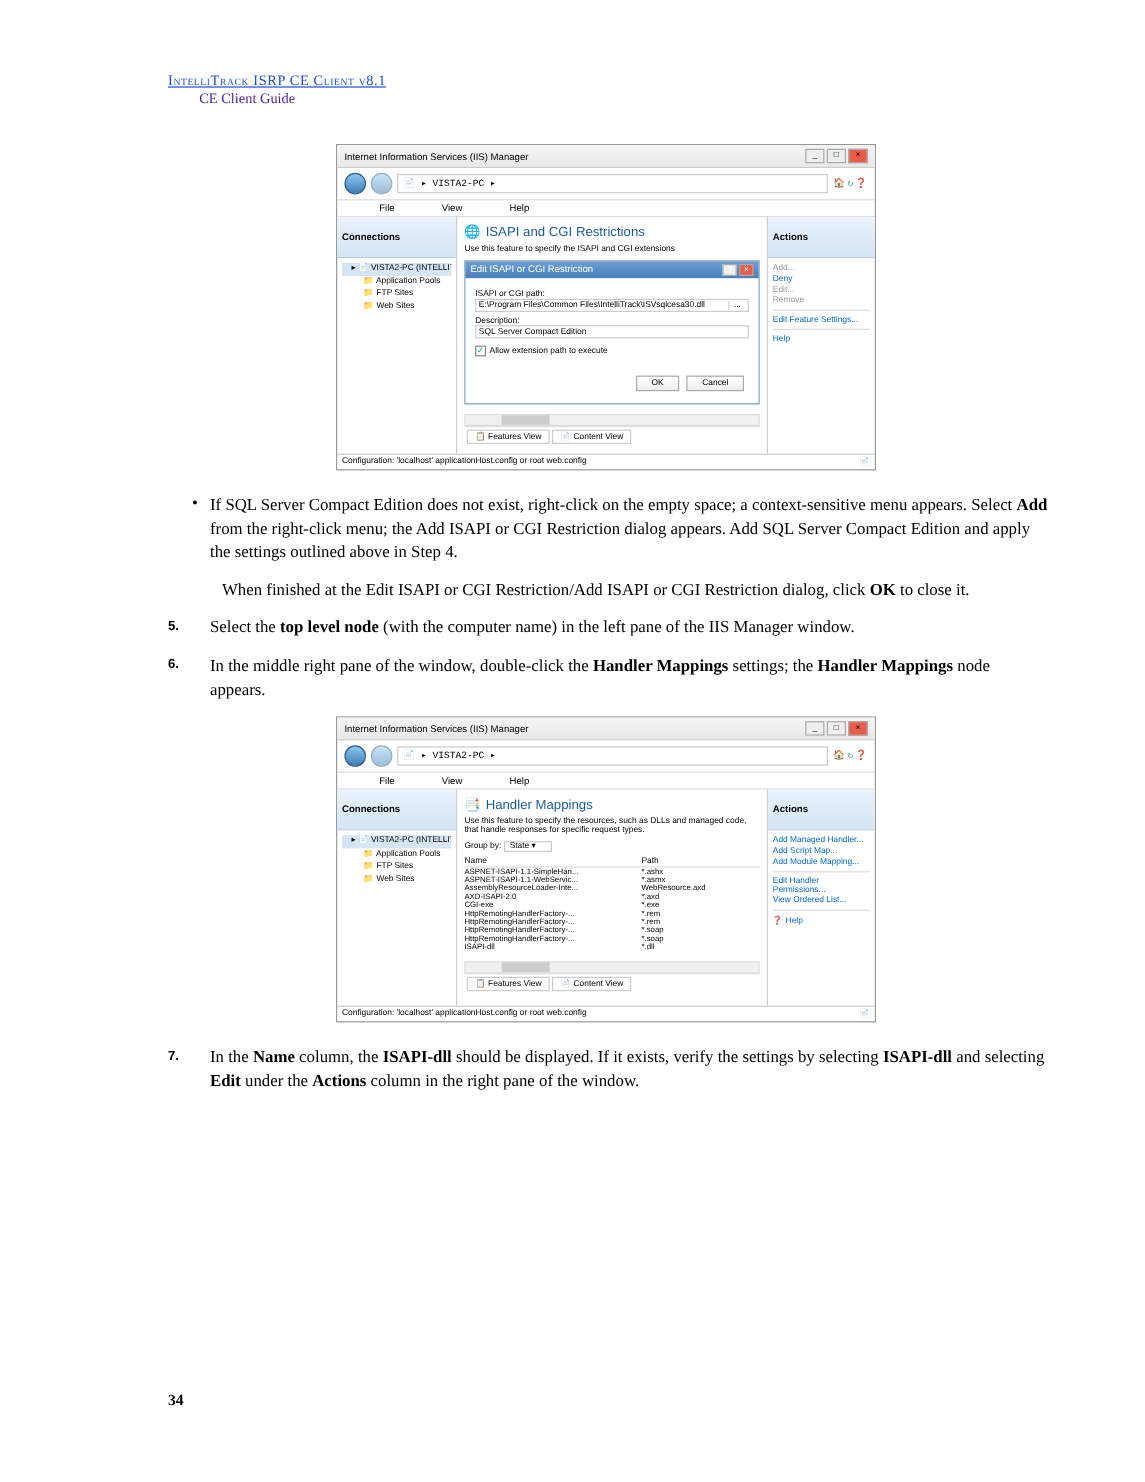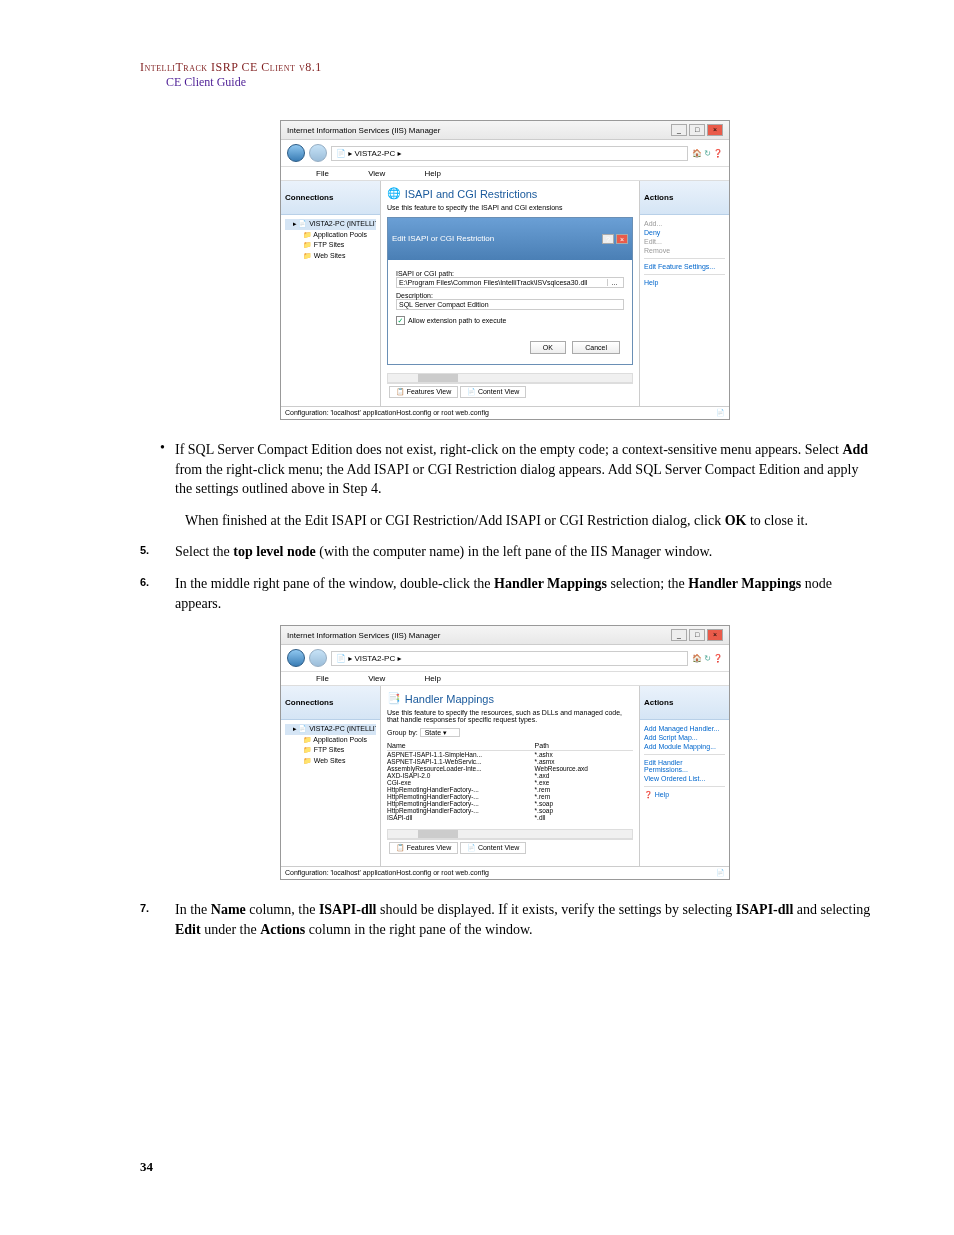--- a/index.html
+++ b/index.html
@@ -9,21 +9,22 @@
       width: 954px;
       height: 1235px;
       position: relative;
       padding: 60px 80px 40px 140px;
       color: #000;
     }
     .header-title {
       font-size: 12px;
       font-variant: small-caps;
       letter-spacing: 0.5px;
-      color: #7f1d1d;
+      color: #1d4ed8;
+      text-decoration: underline;
     }
     .header-sub {
       font-size: 12px;
       color: #4c1d95;
       margin-bottom: 30px;
       margin-left: 26px;
     }
     .screenshot {
       width: 450px;
       margin: 10px 0 20px 140px;
@@ -61,20 +62,21 @@
       text-align: center;
       line-height: 10px;
     }
     .win-btn.close { background: #e95b4a; }
     .ss-addressbar {
       padding: 4px 6px;
       display: flex;
       align-items: center;
       gap: 4px;
       border-bottom: 1px solid #ddd;
+      font-family: Liberation Mono, monospace;
     }
     .nav-btn {
       width: 18px; height: 18px;
       border-radius: 50%;
       background: linear-gradient(to bottom, #8fc7f0, #3a7db5);
       border: 1px solid #2a5a85;
     }
     .nav-btn.disabled { opacity: 0.5; }
     .breadcrumb {
       flex: 1;
@@ -145,21 +147,21 @@
     }
     .dialog {
       border: 1px solid #6a8fb5;
       background: #f5f9fc;
       padding: 0;
       margin-top: 4px;
     }
     .dlg-title {
       background: linear-gradient(to bottom, #6a9fd5, #4a7fb5);
       color: #fff;
-      padding: 16px 4px;
+      padding: 2px 4px;
       font-size: 8px;
       display: flex;
     }
     .dlg-title .win-controls { margin-left: auto; }
     .dlg-title .win-btn { width: 12px; height: 10px; }
     .dlg-body {
       padding: 6px 8px;
       background: #fff;
     }
     .dlg-label {
@@ -401,39 +403,39 @@
   </div>
   <div class="ss-footer">
     <span>Configuration: 'localhost' applicationHost.config or root web.config</span>
     <span>📄</span>
   </div>
 </div>
 
 <div class="bullet-item">
   <div class="bullet">•</div>
   <div class="item-text">
-    <span>If SQL Server Compact Edition does not exist, right-click on the empty code; a context-sensitive menu appears. Select </span><b>Add</b><span> from the right-click menu; the Add ISAPI or CGI Restriction dialog appears. Add SQL Server Compact Edition and apply the settings outlined above in Step 4.</span>
+    <span>If SQL Server Compact Edition does not exist, right-click on the empty space; a context-sensitive menu appears. Select </span><b>Add</b><span> from the right-click menu; the Add ISAPI or CGI Restriction dialog appears. Add SQL Server Compact Edition and apply the settings outlined above in Step 4.</span>
   </div>
 </div>
 
 <div class="para">
   <span>When finished at the Edit ISAPI or CGI Restriction/Add ISAPI or CGI Restriction dialog, click </span><b>OK</b><span> to close it.</span>
 </div>
 
 <div class="numbered">
   <div class="num">5.</div>
   <div class="item-text">
     <span>Select the </span><b>top level node</b><span> (with the computer name) in the left pane of the IIS Manager window.</span>
   </div>
 </div>
 
 <div class="numbered">
   <div class="num">6.</div>
   <div class="item-text">
-    <span>In the middle right pane of the window, double-click the </span><b>Handler Mappings</b><span> selection; the </span><b>Handler Mappings</b><span> node appears.</span>
+    <span>In the middle right pane of the window, double-click the </span><b>Handler Mappings</b><span> settings; the </span><b>Handler Mappings</b><span> node appears.</span>
   </div>
 </div>
 
 <div class="screenshot2">
   <div class="ss-titlebar">
     <span>Internet Information Services (IIS) Manager</span>
     <div class="win-controls">
       <div class="win-btn">_</div>
       <div class="win-btn">□</div>
       <div class="win-btn close">×</div>

